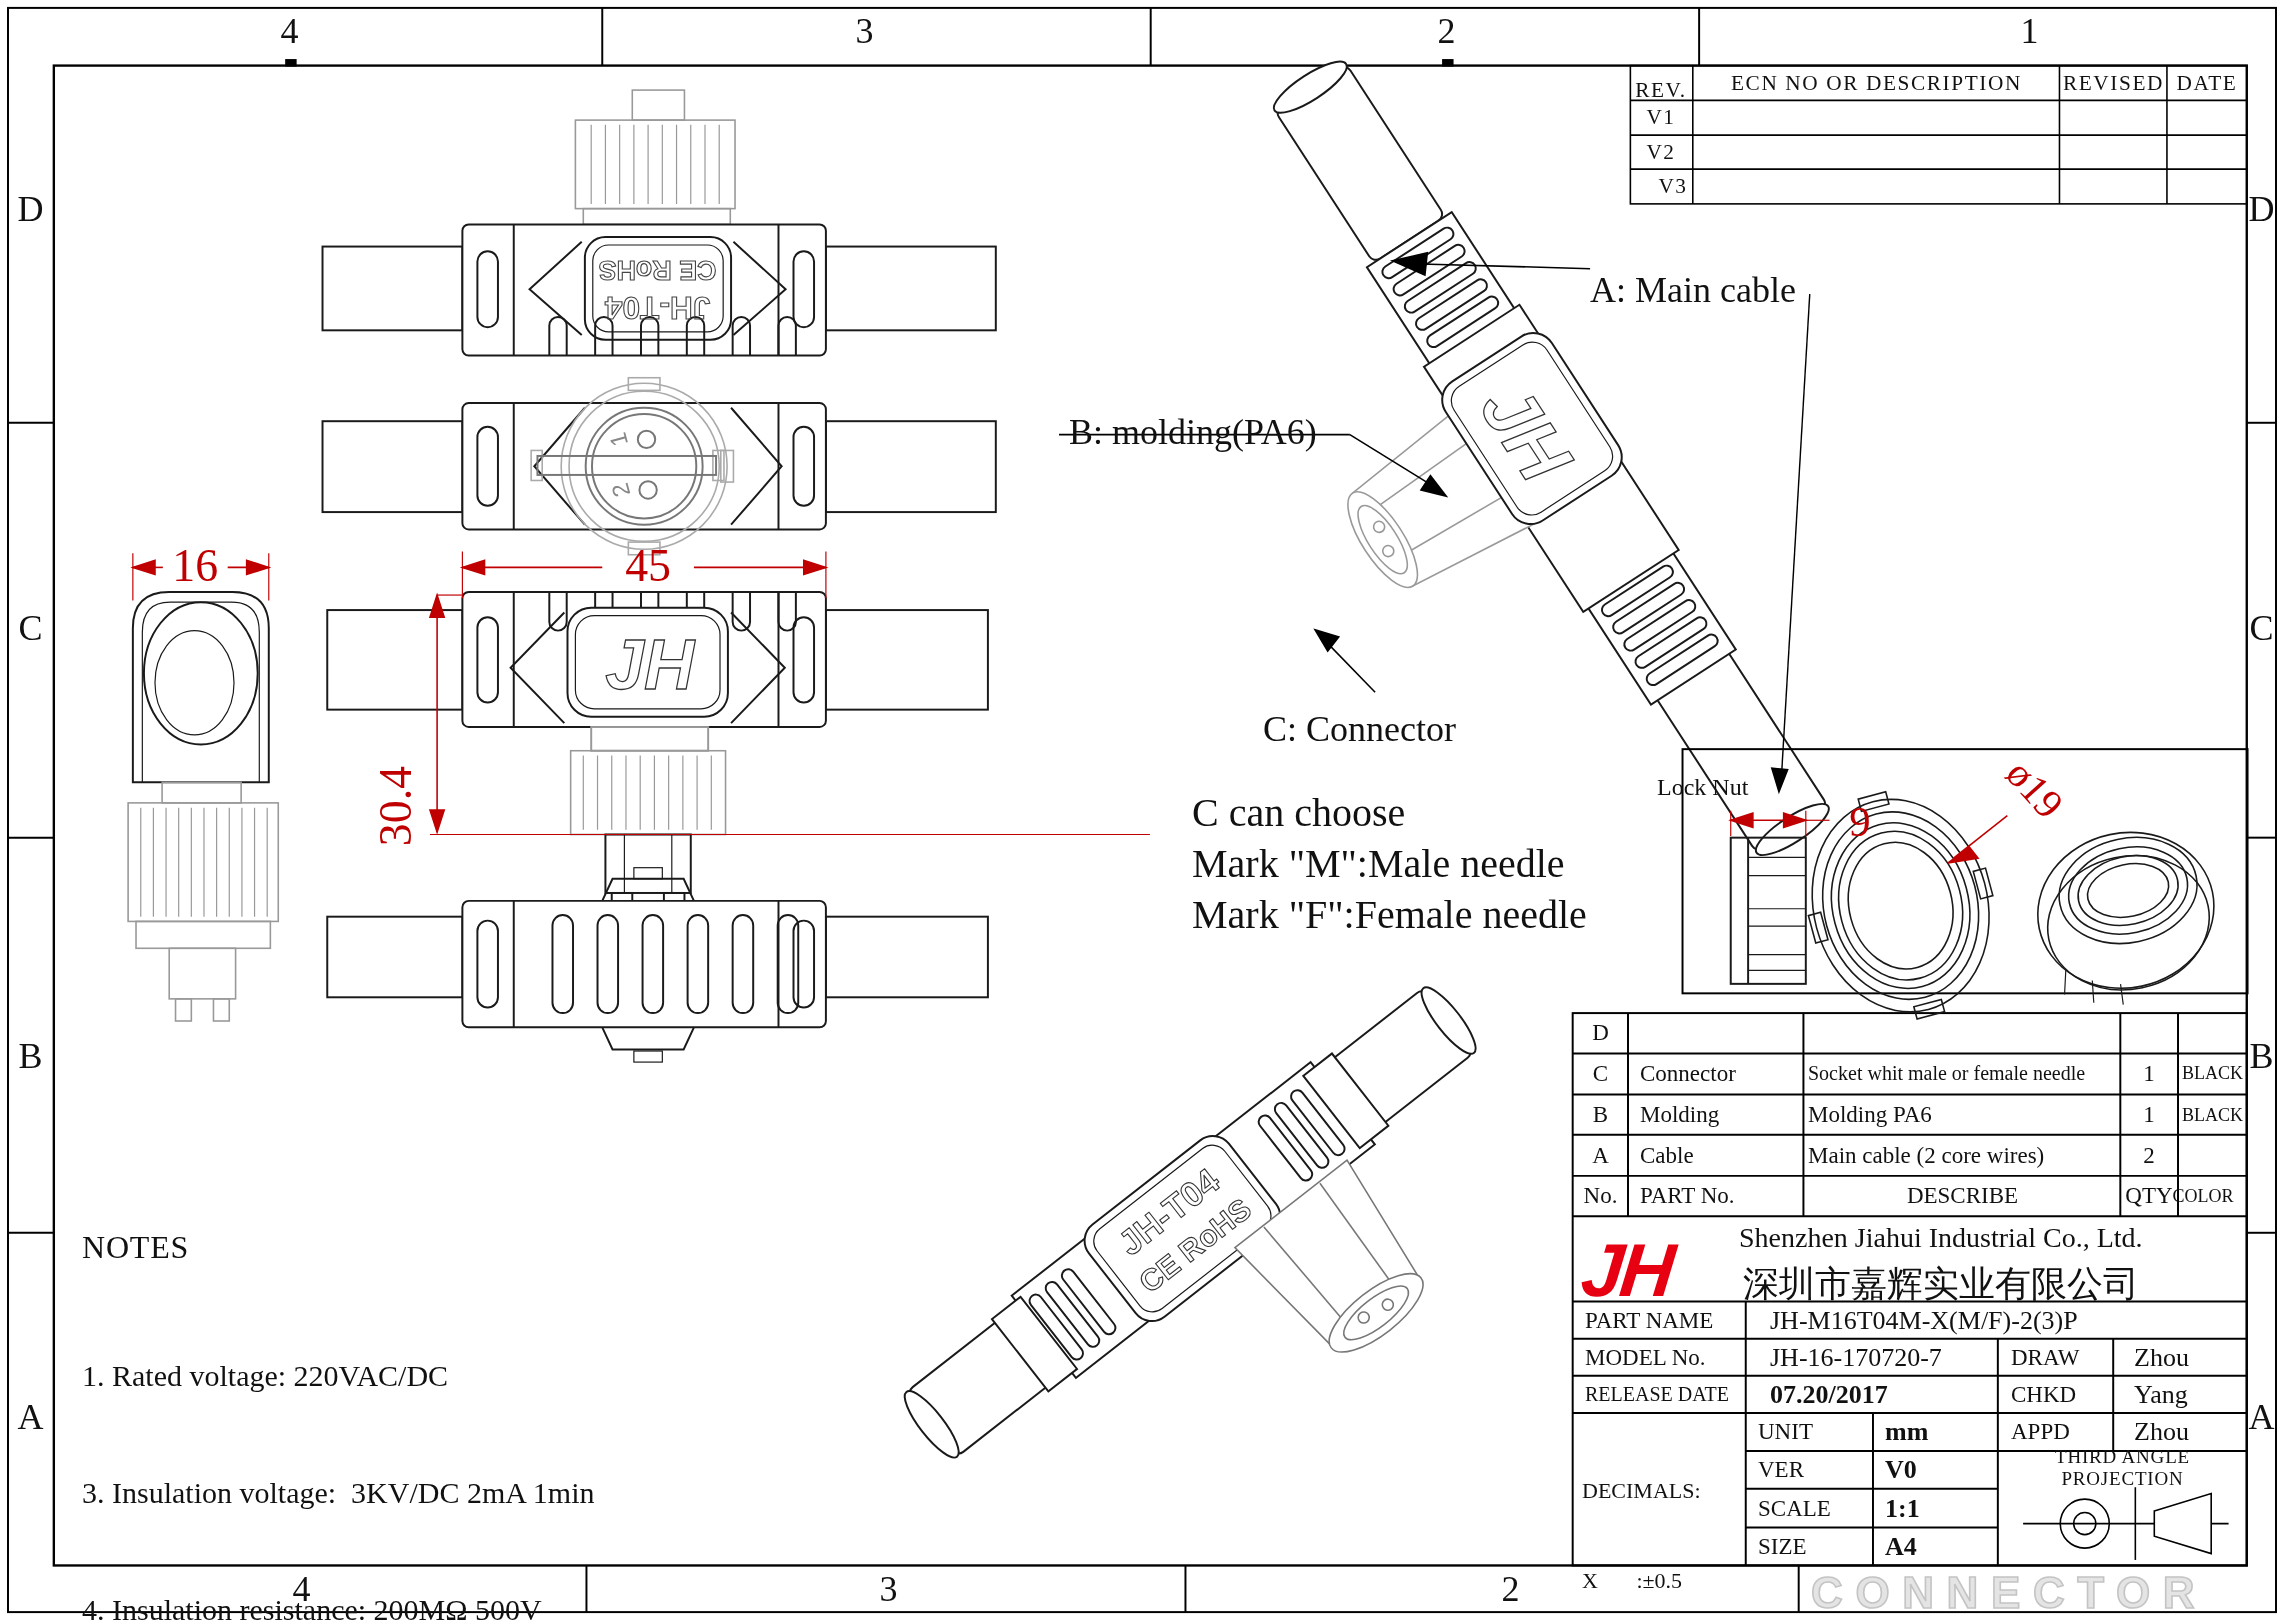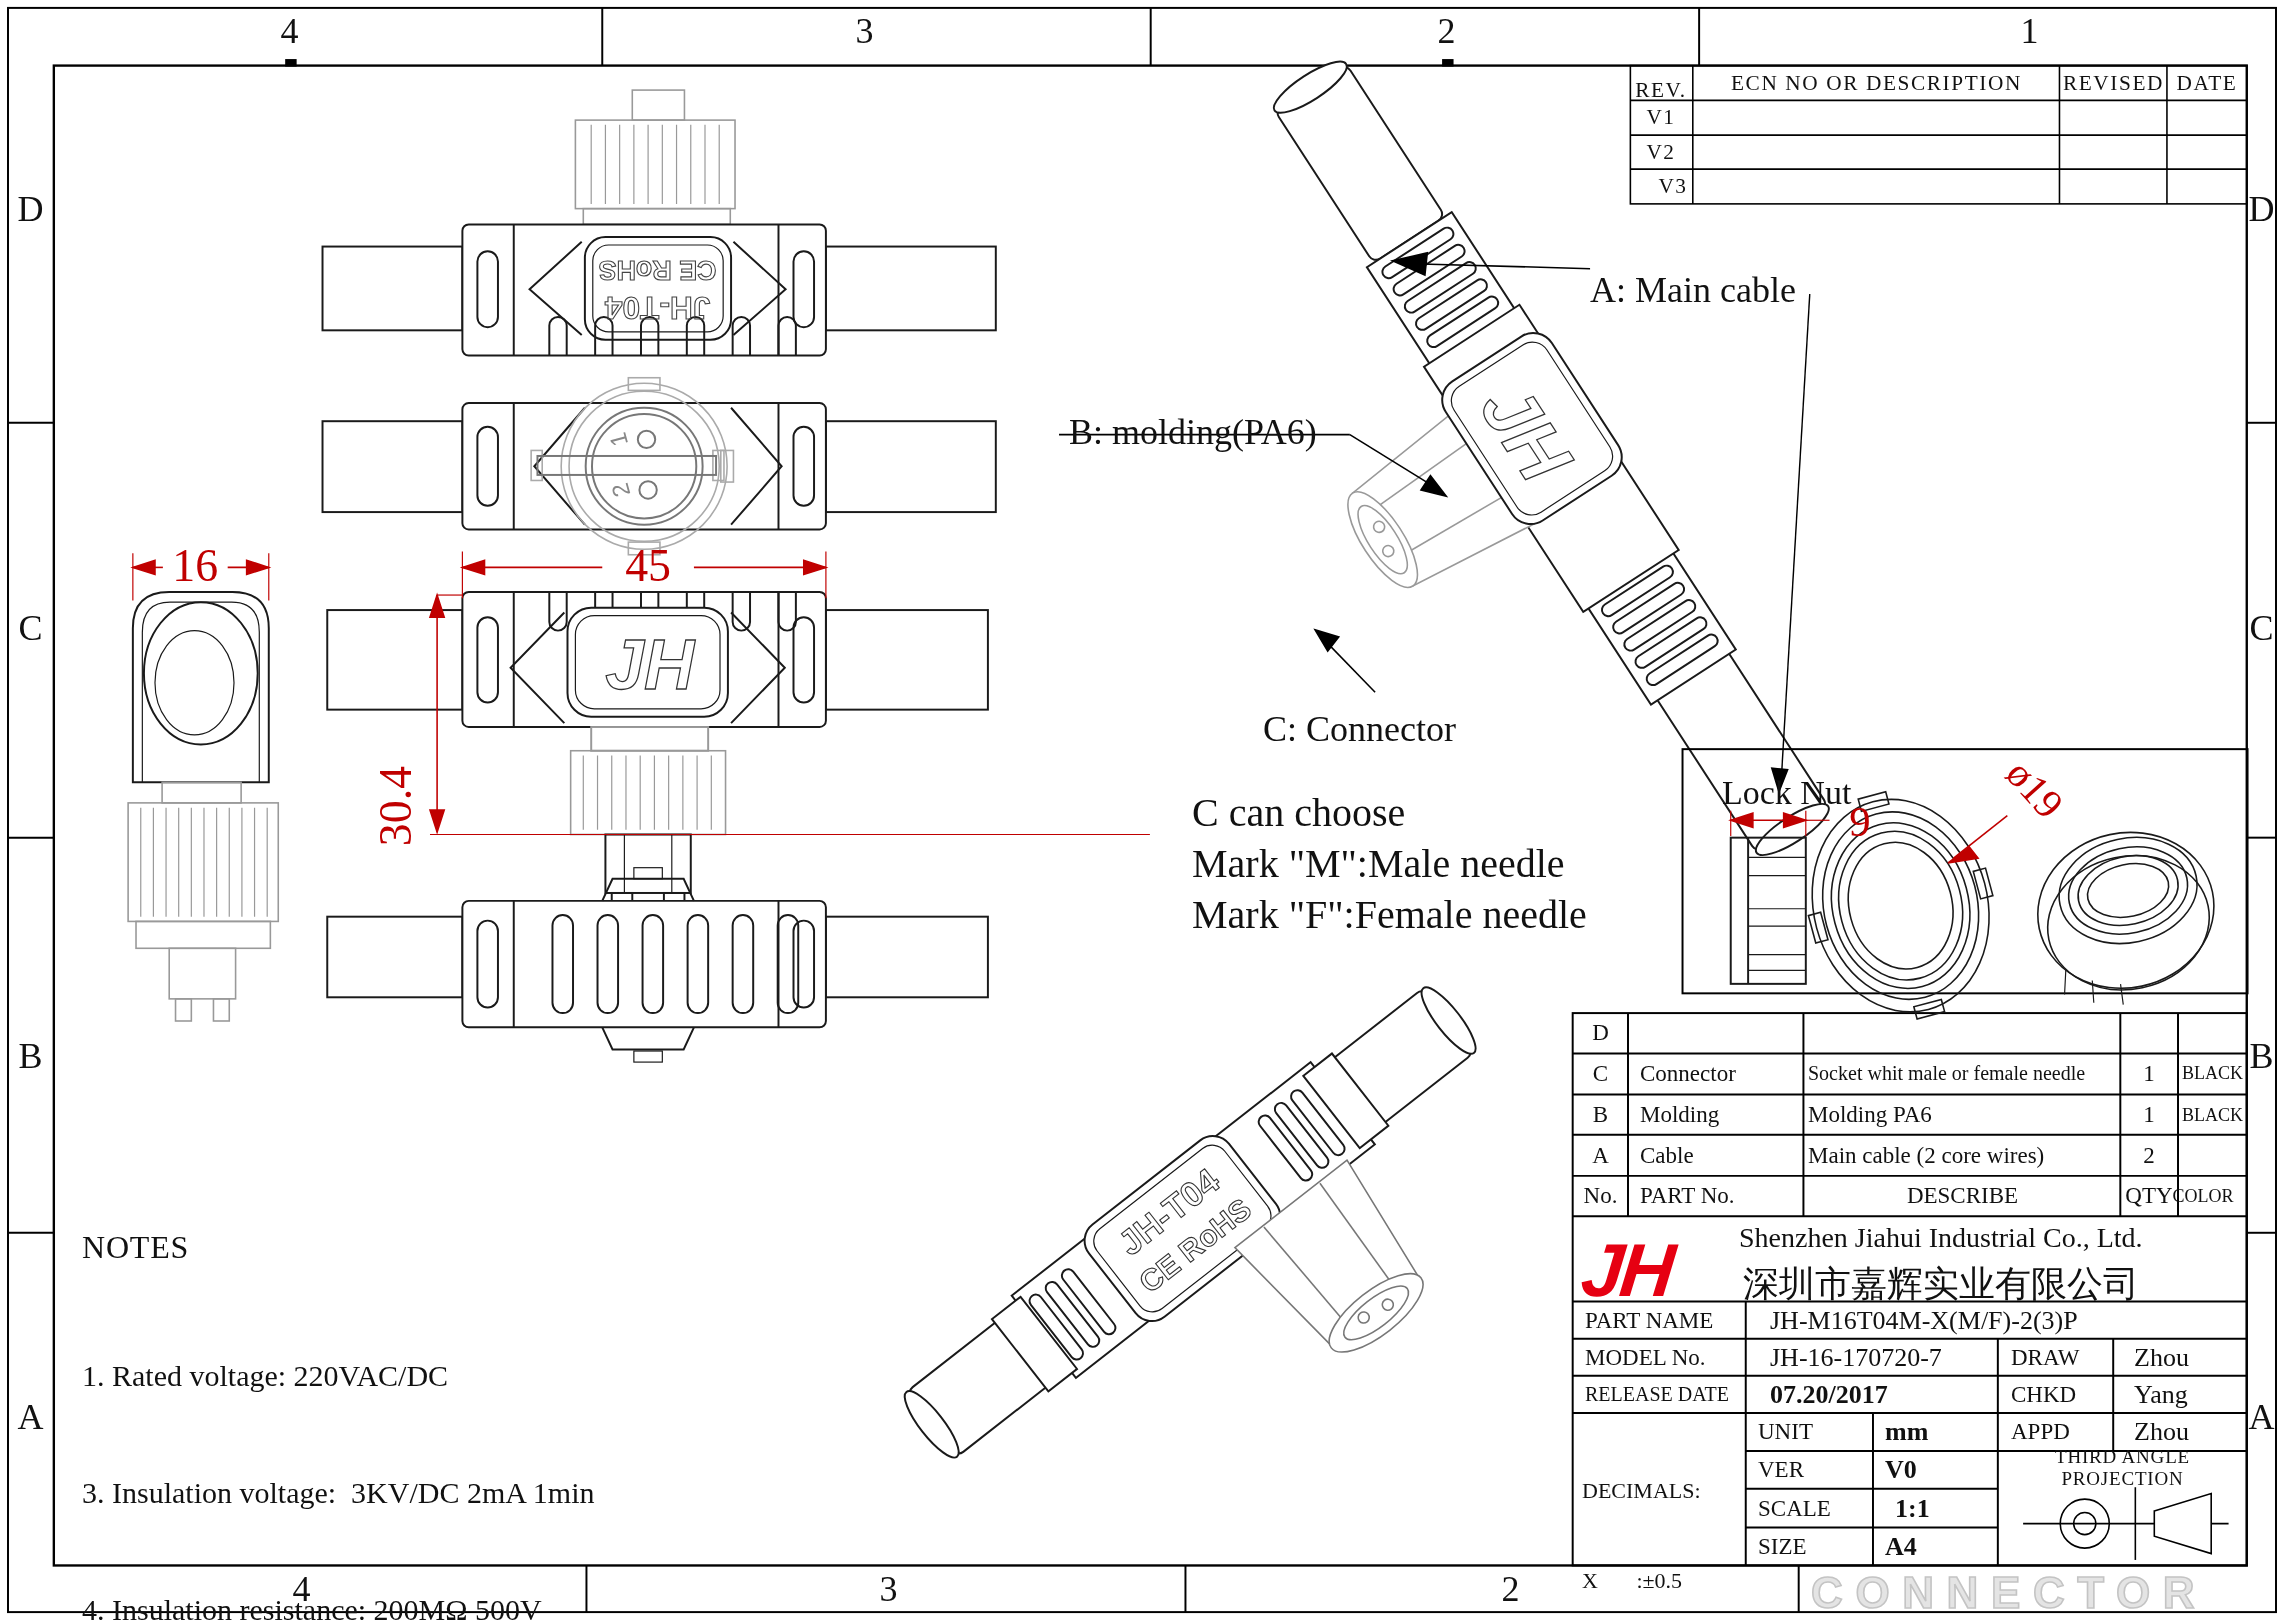--- a/index.html
+++ b/index.html
@@ -408,21 +408,21 @@
   <div class="abs cell cc rev-t" style="left:1693px;top:66px;width:367px;height:35px;">ECN NO OR DESCRIPTION</div>
   <div class="abs cell cc rev-t" style="left:2060px;top:66px;width:107px;height:35px;">REVISED</div>
   <div class="abs cell cc rev-t" style="left:2167px;top:66px;width:80px;height:35px;">DATE</div>
   <div class="abs cell cc rev-t" style="left:1630px;top:100px;width:62px;height:35px;">V1</div>
   <div class="abs cell cc rev-t" style="left:1630px;top:135px;width:62px;height:34px;">V2</div>
   <div class="abs cell cc rev-t" style="left:1630px;top:169px;width:62px;height:35px;padding-left:12px;">V3</div>
 
   <div class="abs callout" style="left:1590px;top:247px;">A: Main cable</div>
   <div class="abs callout" style="left:1069px;top:389px;">B: molding(PA6)</div>
   <div class="abs callout" style="left:1263px;top:686px;">C: Connector</div>
-  <div class="abs callout" style="left:1722px;top:752px;font-size:34px;">Lock Nut</div>
+  <div class="abs callout" style="left:1657px;top:752px;font-size:24px;">Lock Nut</div>
   <div class="abs choose" style="left:1192px;top:787px;">
     <div>C can choose</div>
     <div>Mark "M":Male needle</div>
     <div>Mark "F":Female needle</div>
   </div>
 
   <div class="abs notes" style="left:82px;top:1150px;">
     <h4>NOTES</h4>
     <div>1. Rated voltage: 220VAC/DC</div>
     <div>3. Insulation voltage:  3KV/DC 2mA 1min</div>
@@ -476,21 +476,21 @@
     
     
   </div>
   <div class="abs cell cl tb-lab" style="left:1758px;top:1413px;width:111px;height:38px;">UNIT</div>
   <div class="abs cell cl tb-val bold" style="left:1885px;top:1413px;width:111px;height:38px;">mm</div>
   <div class="abs cell cl tb-lab" style="left:2011px;top:1413px;width:99px;height:38px;">APPD</div>
   <div class="abs cell cl tb-val" style="left:2134px;top:1413px;width:111px;height:38px;">Zhou</div>
   <div class="abs cell cl tb-lab" style="left:1758px;top:1451px;width:111px;height:38px;">VER</div>
   <div class="abs cell cl tb-val bold" style="left:1885px;top:1451px;width:111px;height:38px;">V0</div>
   <div class="abs cell cl tb-lab" style="left:1758px;top:1489px;width:111px;height:39px;">SCALE</div>
-  <div class="abs cell cl tb-val bold" style="left:1885px;top:1489px;width:111px;height:39px;margin-left:10px;">1:1</div>
+  <div class="abs cell cl tb-val bold" style="left:1885px;top:1489px;width:111px;height:39px;">1:1</div>
   <div class="abs cell cl tb-lab" style="left:1758px;top:1528px;width:111px;height:38px;">SIZE</div>
   <div class="abs cell cl tb-val bold" style="left:1885px;top:1528px;width:111px;height:38px;">A4</div>
   <div class="abs cell cc proj" style="left:1998px;top:1454px;width:249px;height:27px;">THIRD ANGLE PROJECTION</div>
 
   <div class="abs watermark" style="left:1811px;top:1568px;">CONNECTOR</div>
 
 </div>
 
 
 </body></html>

